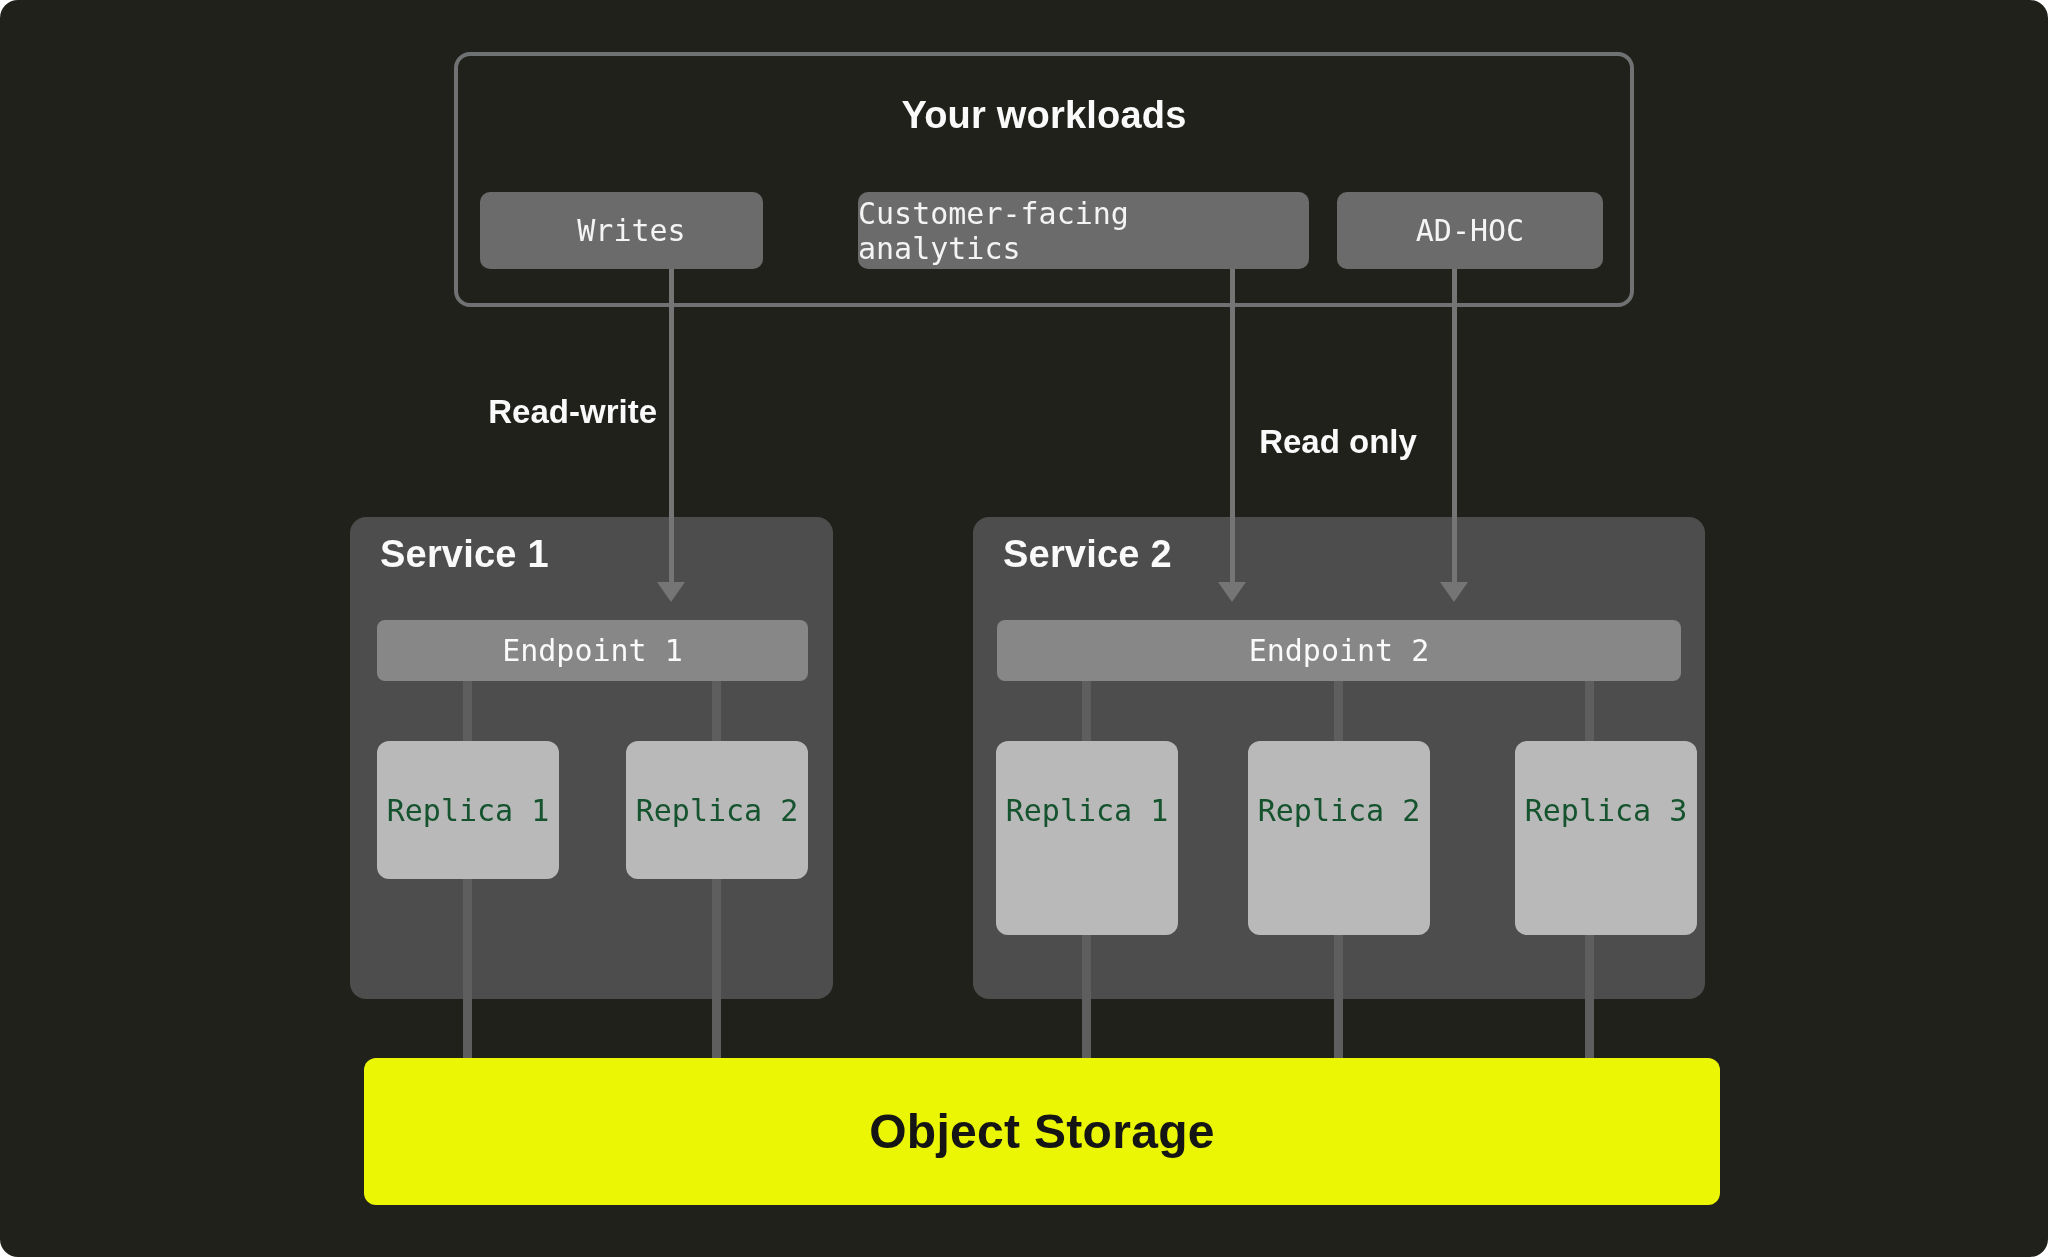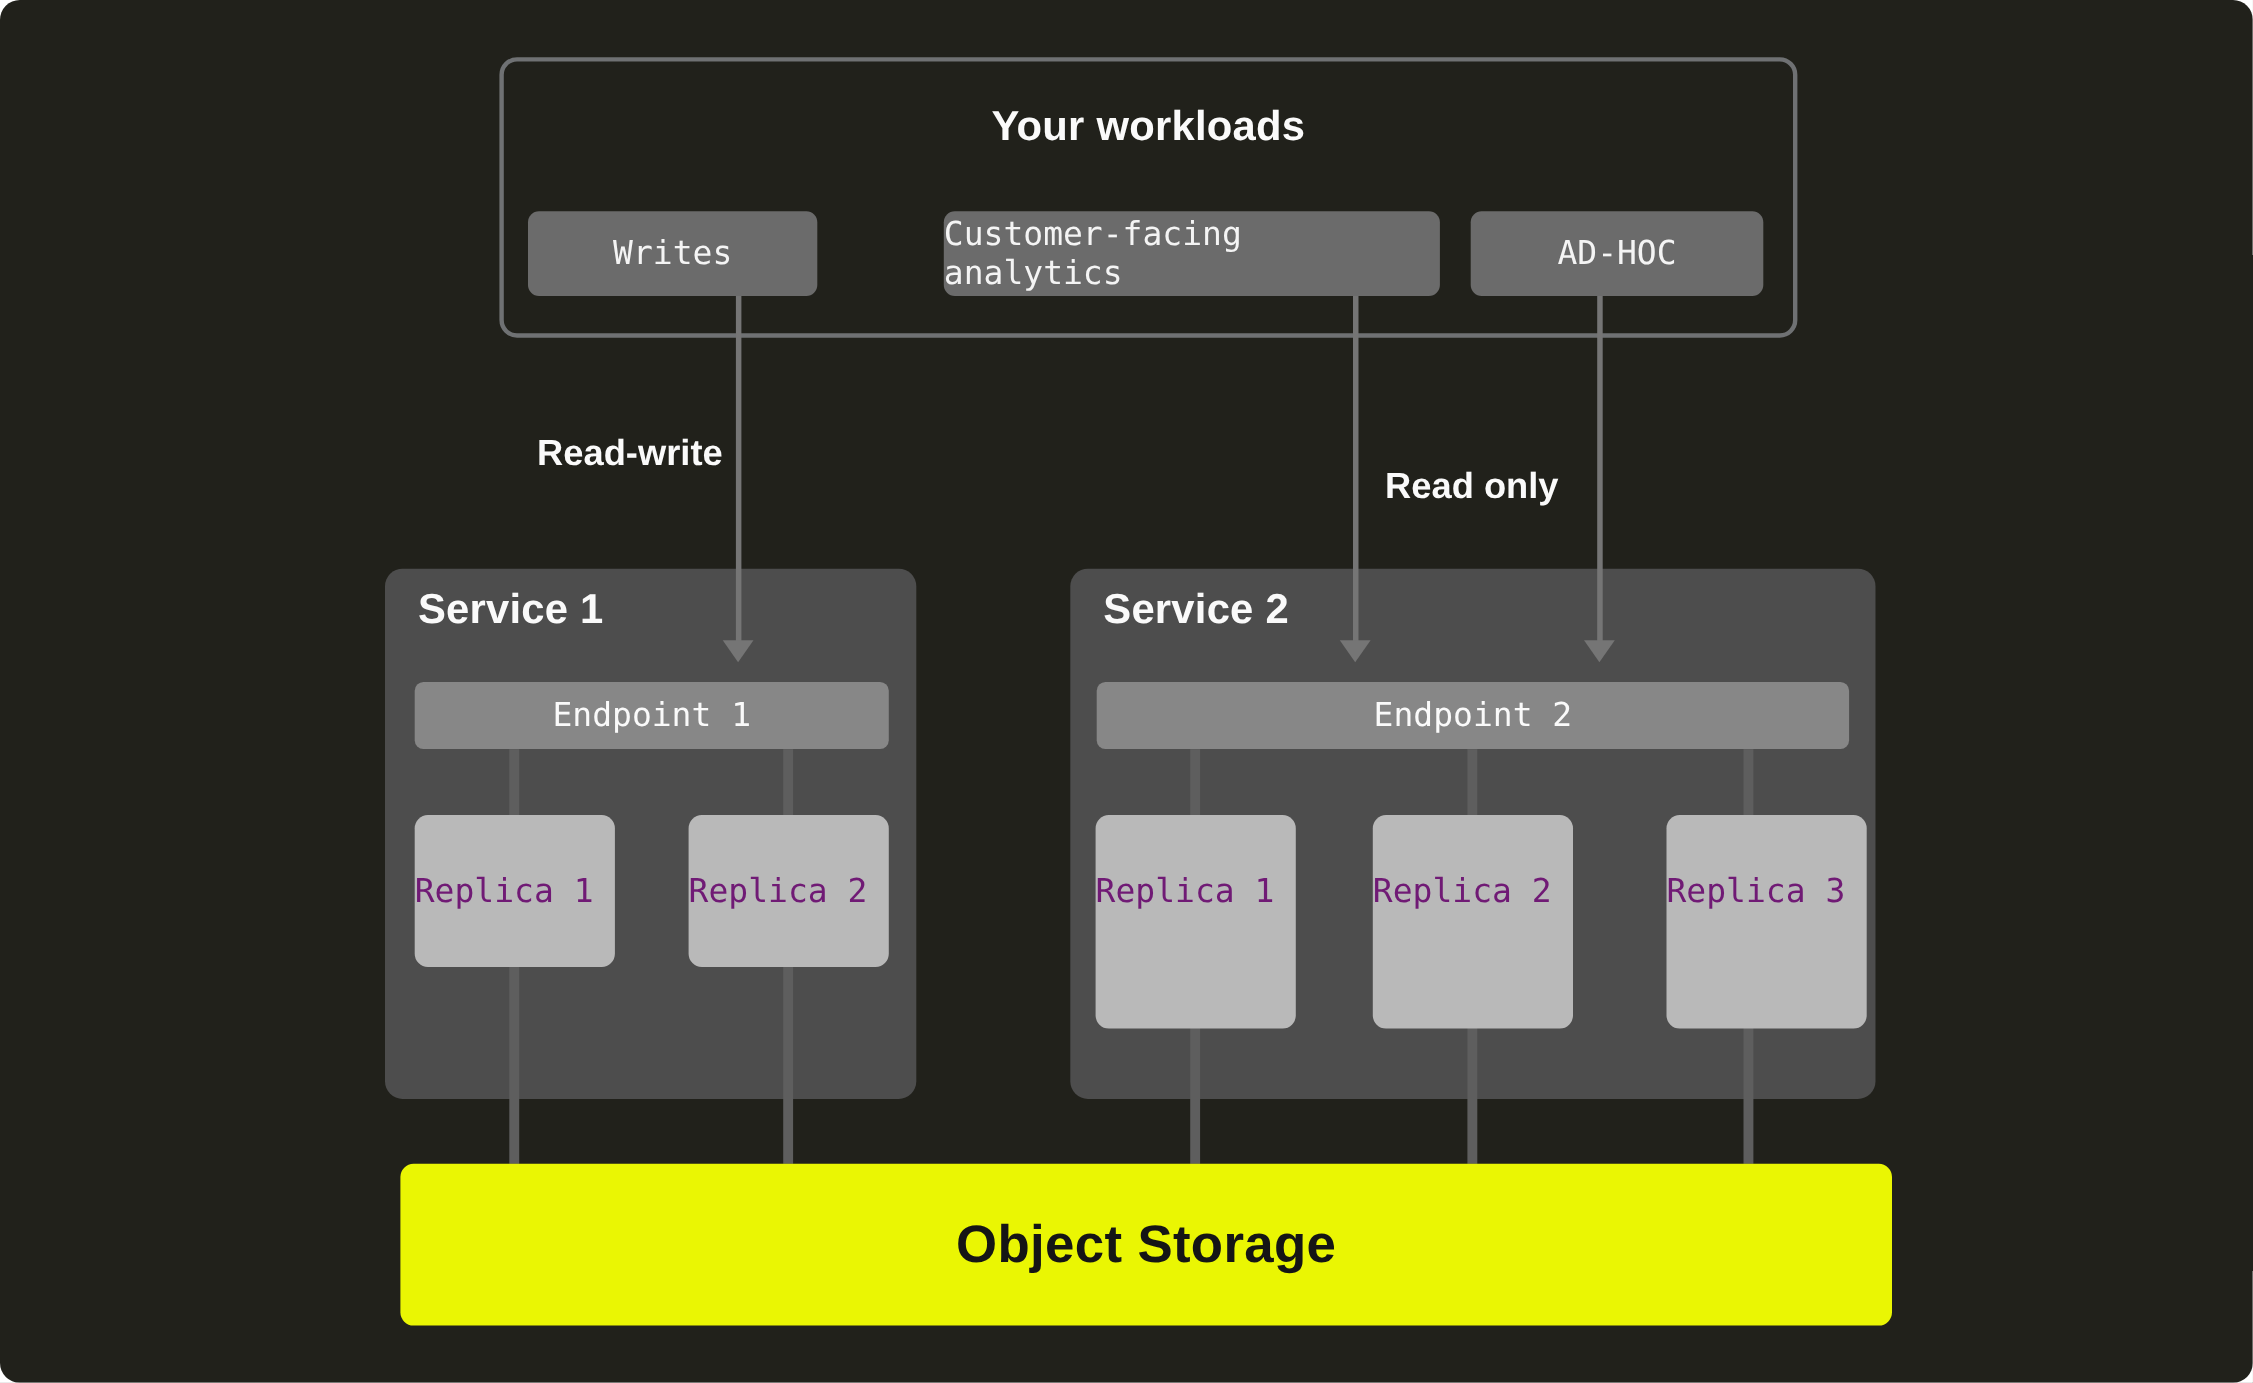--- a/index.html
+++ b/index.html
@@ -17,21 +17,21 @@
   .workloads-title{
     left:454px;top:94px;width:1180px;text-align:center;
     font-size:38px;font-weight:bold;color:#fafafa;letter-spacing:.2px;
   }
   .wbtn{
     top:192px;height:77px;background:#6b6b6b;border-radius:10px;
     display:flex;align-items:center;justify-content:center;
     font-family:"DejaVu Sans Mono","Liberation Mono",monospace;
     font-size:30px;color:#f4f4f4;z-index:2;
   }
-  .wbtn-writes{left:480px;width:263px;}
+  .wbtn-writes{left:480px;width:263px;padding-left:20px;}
   .wbtn-analytics{left:858px;width:451px;}
   .wbtn-adhoc{left:1337px;width:266px;}
   
   .arrow-line{width:5px;background:#757575;top:269px;height:315px;z-index:1;}
   .arrow-head{
     width:0;height:0;top:582px;z-index:1;
     border-left:14px solid transparent;border-right:14px solid transparent;
     border-top:20px solid #757575;
   }
   .flow-label{font-size:33px;font-weight:bold;color:#fafafa;top:393px;z-index:2;}
@@ -48,23 +48,23 @@
   .endpoint{
     position:absolute;top:103px;height:61px;background:#878787;border-radius:8px;
     display:flex;align-items:center;justify-content:center;
     font-family:"DejaVu Sans Mono","Liberation Mono",monospace;
     font-size:30px;color:#fafafa;z-index:2;
   }
   .endpoint-1{left:27px;width:431px;justify-content:center;}
   .endpoint-2{left:24px;width:684px;}
   .replica{
     position:absolute;top:224px;width:182px;background:#b9b9b9;border-radius:12px;
-    display:flex;
+    display:flex;justify-content:center;
     font-family:"DejaVu Sans Mono","Liberation Mono",monospace;
-    font-size:30px;color:#701a75;z-index:2;
+    font-size:30px;color:#14532d;z-index:2;
   }
   .replica-s1{height:138px;align-items:center;}
   .replica-s2{height:194px;align-items:flex-start;padding-top:0;}
   .replica-s2 span{margin-top:52px;}
   .s1-r1{left:27px;}  .s1-r2{left:276px;}
   .s2-r1{left:23px;}  .s2-r2{left:275px;}  .s2-r3{left:542px;}
   
   .pipe{width:9px;background:#5e5e5e;top:681px;height:377px;z-index:1;}
   .pipe-1{left:463px;} .pipe-2{left:712px;}
   .pipe-3{left:1082px;}.pipe-4{left:1334px;}.pipe-5{left:1585px;}

